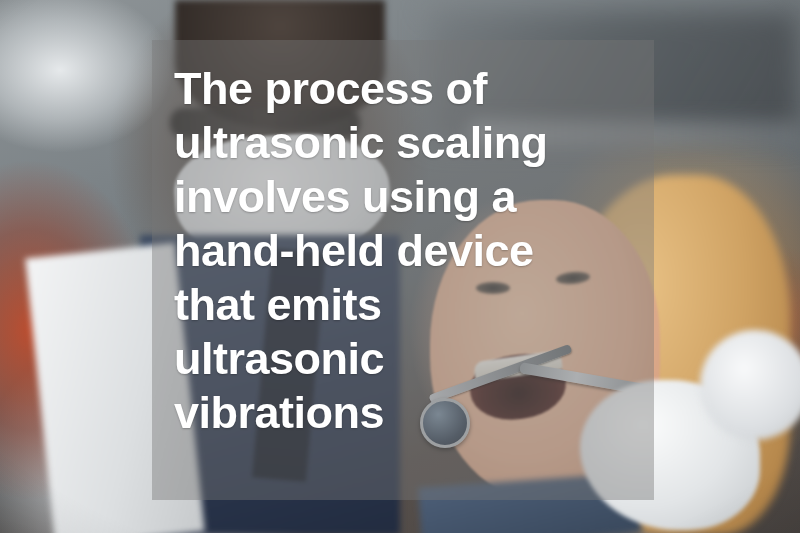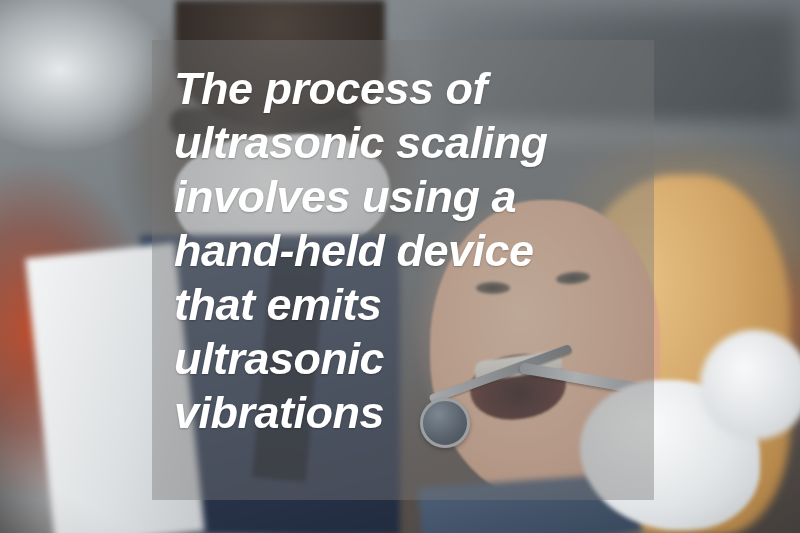--- a/index.html
+++ b/index.html
@@ -196,21 +196,20 @@
     position: absolute;
     inset: 0;
     background: radial-gradient(ellipse 115% 115% at 50% 45%, rgba(0,0,0,0) 55%, rgba(0,0,0,0.35) 100%);
   }
 
   
   .caption-box {
     position: absolute;
     box-sizing: border-box;
     background: rgba(120,120,120,0.42);
-    font-style: italic;
   }
   .caption-text {
     margin: 0;
     color: #ffffff;
     font-family: "Liberation Sans", sans-serif;
     font-weight: bold;
     font-size: 45px;
     line-height: 54px;
     letter-spacing: -0.5px;
     white-space: pre-line;

